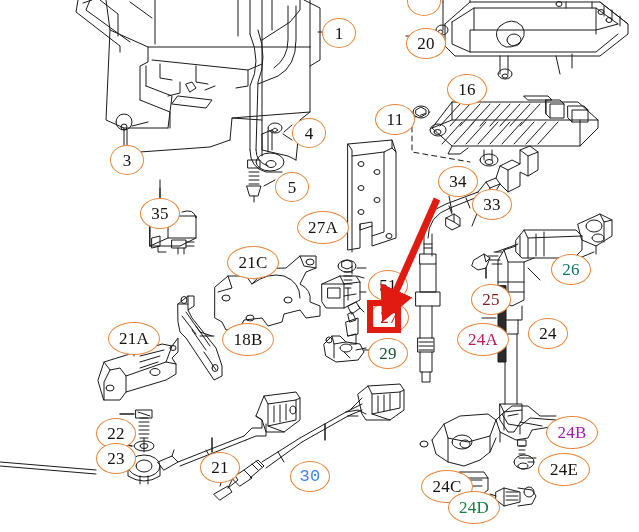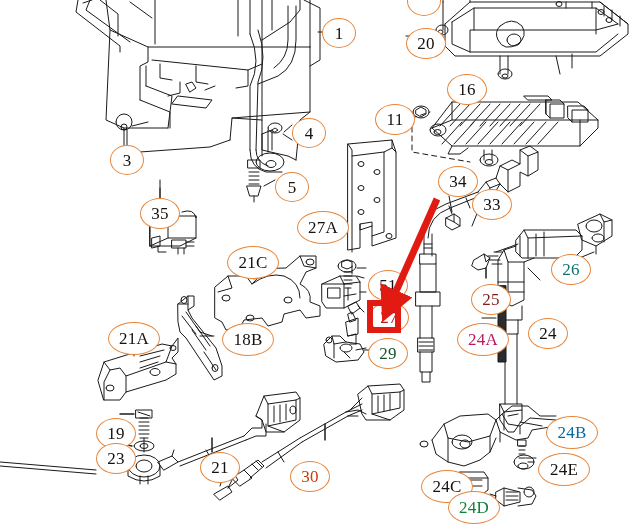--- a/index.html
+++ b/index.html
@@ -523,23 +523,23 @@
       <div class="callout w2" style="left: 551px; top: 254px; border-color: rgb(232, 134, 58); color: #0f766e;">26</div>
       <div class="callout w2" style="left: 528px; top: 270px; border-color: rgb(232, 134, 58); color: rgb(21, 17, 14); margin-top: 48px;">24</div>
       <div class="callout w3" style="left: 227px; top: 246px; border-color: rgb(232, 134, 58); color: rgb(21, 17, 14);">21C</div>
       <div class="callout w2" style="left: 368px; top: 270px; border-color: rgb(232, 134, 58); color: rgb(21, 17, 14);">51</div>
       <div class="callout w2" style="left: 471px; top: 284px; border-color: rgb(232, 134, 58); color: #7f1d1d;">25</div>
       <div class="callout w2" style="left: 369px; top: 302px; border-color: rgb(232, 134, 58); color: #b91c1c;">27</div>
       <div class="callout w3" style="left: 457px; top: 323px; border-color: rgb(232, 134, 58); color: #be185d;">24A</div>
       <div class="callout w3" style="left: 108px; top: 322px; border-color: rgb(232, 134, 58); color: rgb(21, 17, 14);">21A</div>
       <div class="callout w3" style="left: 222px; top: 323px; border-color: rgb(232, 134, 58); color: rgb(21, 17, 14);">18B</div>
       <div class="callout w2" style="left: 368px; top: 338px; border-color: rgb(232, 134, 58); color: #14532d;">29</div>
-      <div class="callout w2" style="left: 96px; top: 418px; border-color: rgb(232, 134, 58); color: rgb(21, 17, 14);">19</div>
-      <div class="callout w3" style="left: 546px; top: 416px; border-color: rgb(232, 134, 58); color: #0369a1;">24B</div>
+      <div class="callout w2" style="left: 96px; top: 418px; border-color: rgb(232, 134, 58); color: rgb(21, 17, 14);">22</div>
+      <div class="callout w3" style="left: 546px; top: 416px; border-color: rgb(232, 134, 58); color: #a21caf;">24B</div>
       <div class="callout w2" style="left: 96px; top: 443px; border-color: rgb(232, 134, 58); color: rgb(21, 17, 14);">23</div>
       <div class="callout w2" style="left: 200px; top: 452px; border-color: rgb(232, 134, 58); color: rgb(21, 17, 14);">21</div>
-      <div class="callout w2" style="left: 290px; top: 461px; border-color: rgb(232, 134, 58); color: #c2410c;">30</div>
+      <div class="callout w2" style="left: 290px; top: 461px; border-color: rgb(232, 134, 58); color: #3b82f6; font-family: Liberation Mono, monospace;">30</div>
       <div class="callout w3" style="left: 538px; top: 453px; border-color: rgb(232, 134, 58); color: rgb(21, 17, 14);">24E</div>
       <div class="callout w3" style="left: 421px; top: 470px; border-color: rgb(232, 134, 58); color: rgb(21, 17, 14);">24C</div>
       <div class="callout w3" style="left: 448px; top: 491px; border-color: rgb(232, 134, 58); color: #15803d;">24D</div>
     </div>
 
 </div>
 
 </body></html>

